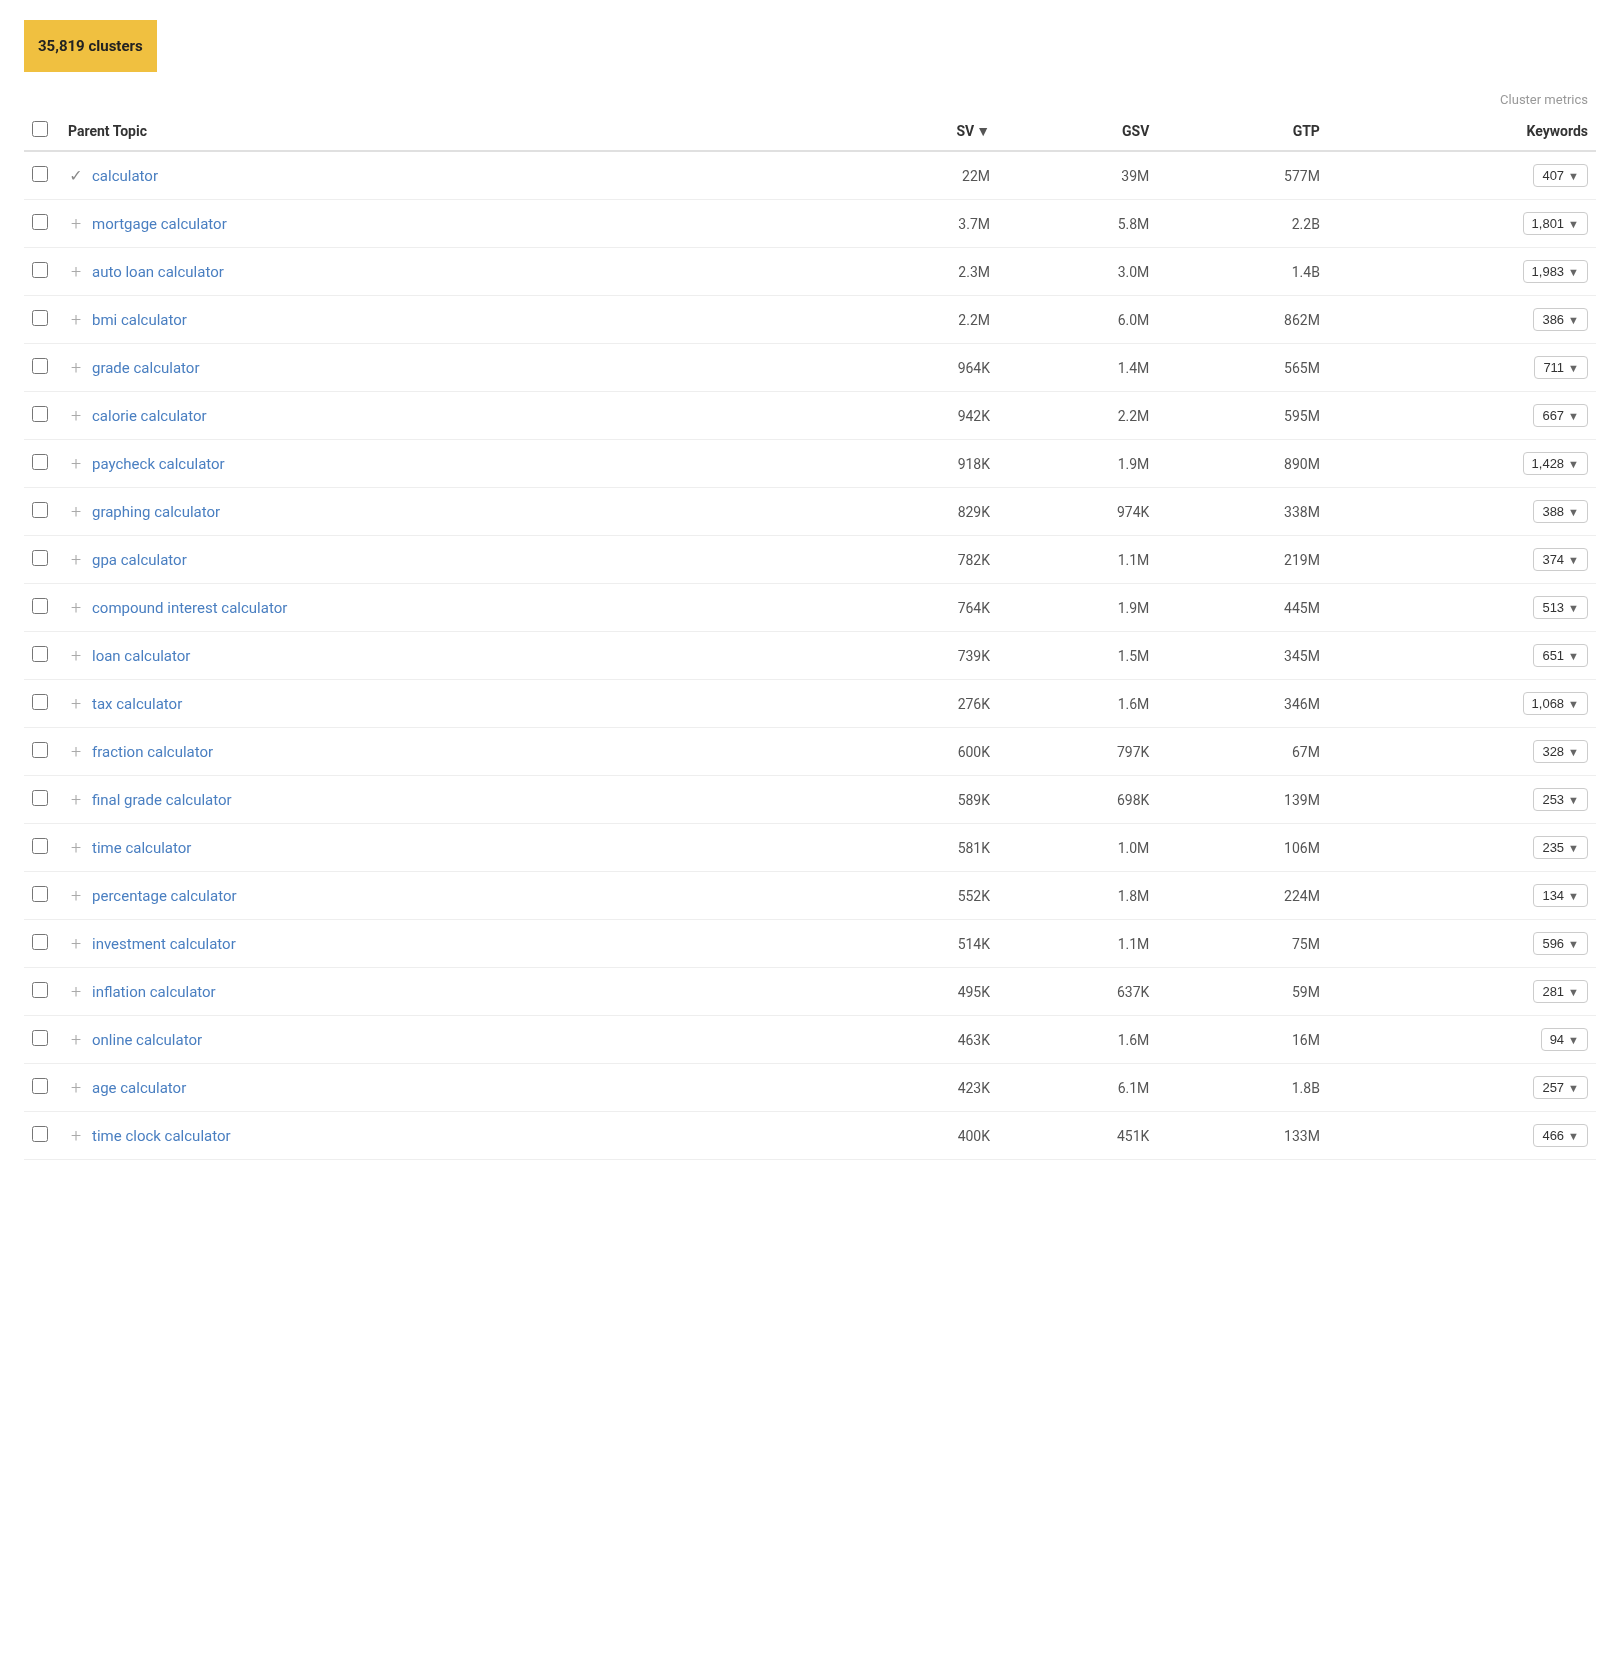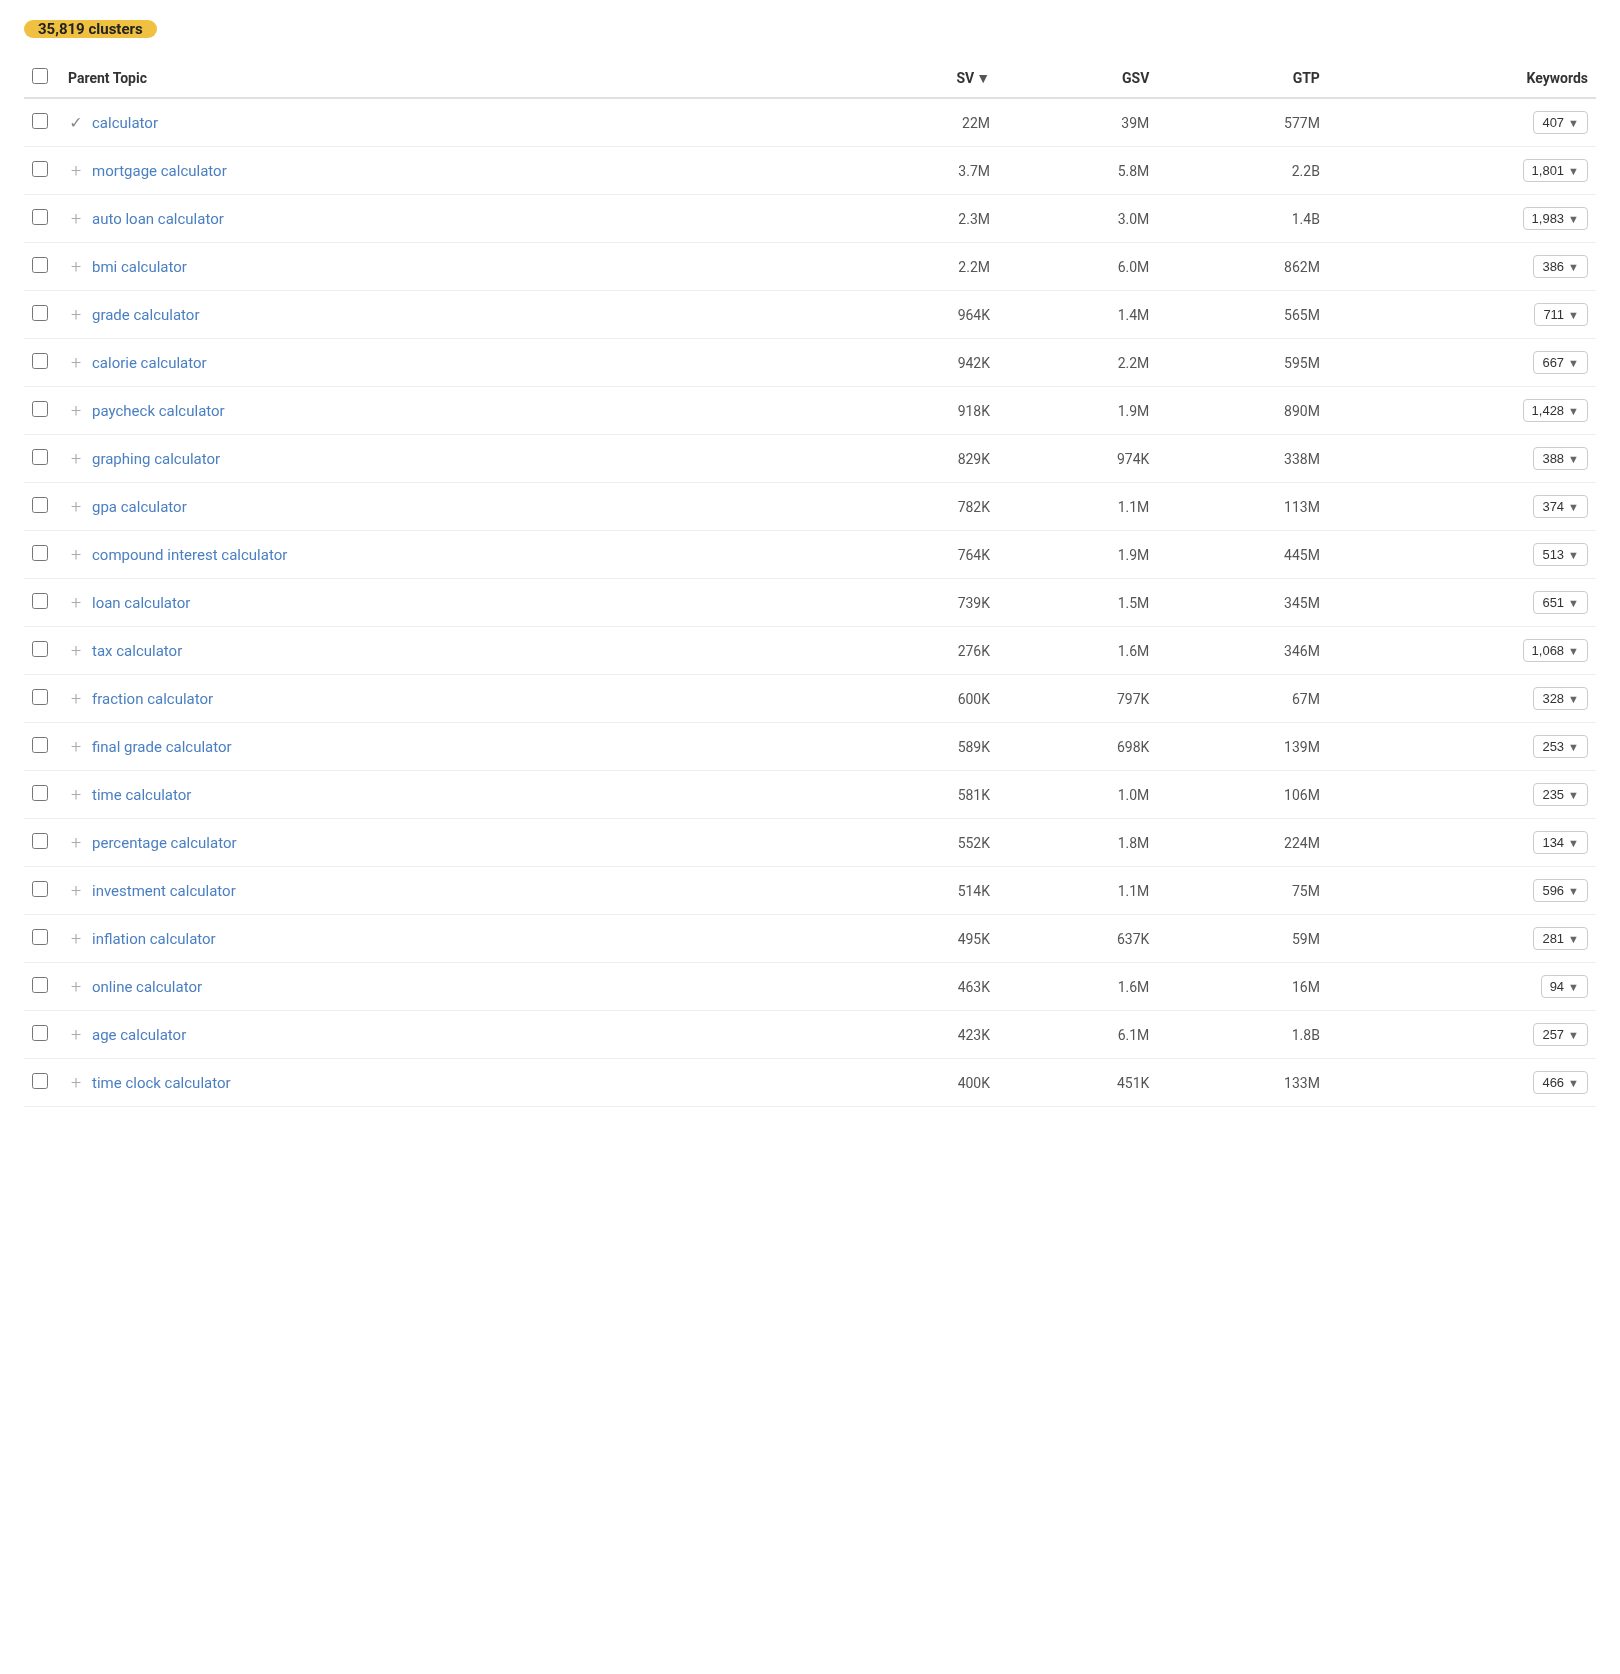--- a/index.html
+++ b/index.html
@@ -12,22 +12,22 @@
     .page-wrapper {
       padding: 20px 24px;
       max-width: 1620px;
     }
     .clusters-badge {
       display: inline-block;
       background: #f0c040;
       color: #222;
       font-weight: 700;
       font-size: 15px;
-      padding: 0 14px;
-      border-radius: 12px;
+      padding: 17px 14px;
+      border-radius: 0;
       margin-bottom: 20px;
     }
     .table-container {
       width: 100%;
     }
     .cluster-metrics-label {
       text-align: right;
       color: #999;
       font-size: 13px;
       margin-bottom: 4px;
@@ -115,20 +115,21 @@
       padding-right: 0;
     }
   </style>
 </head>
 <body>
 
 <div class="page-wrapper">
   <div class="clusters-badge">35,819 clusters</div>
 
   <div class="table-container">
+    <div class="cluster-metrics-label">Cluster metrics</div>
 
     <table>
       <thead>
         <tr>
           <th class="checkbox-td">
             <input type="checkbox" class="row-checkbox" style="">
           </th>
           <th>Parent Topic</th>
           <th class="sv-col num">
             <span>SV</span><span class="sort-arrow"> ▼</span>
@@ -270,21 +271,21 @@
           <tr>
             <td class="checkbox-td"><input type="checkbox" class="row-checkbox" style=""></td>
             <td>
               <div class="topic-cell" style="display: flex; align-items: center; gap: 8px;">
                 <span class="row-icon" style="color: rgb(170, 170, 170); font-size: 18px; font-weight: 300;">+</span>
                 <a class="topic-link" href="#">gpa calculator</a>
               </div>
             </td>
             <td class="num">782K</td>
             <td class="num">1.1M</td>
-            <td class="num">113M</td>
+            <td class="num">219M</td>
             <td class="keywords-cell"><button class="keywords-btn">
                 <span>374</span>
                 <span class="arrow">▼</span>
               </button></td>
           </tr>
           <tr>
             <td class="checkbox-td"><input type="checkbox" class="row-checkbox" style=""></td>
             <td>
               <div class="topic-cell" style="display: flex; align-items: center; gap: 8px;">
                 <span class="row-icon" style="color: rgb(170, 170, 170); font-size: 18px; font-weight: 300;">+</span>

